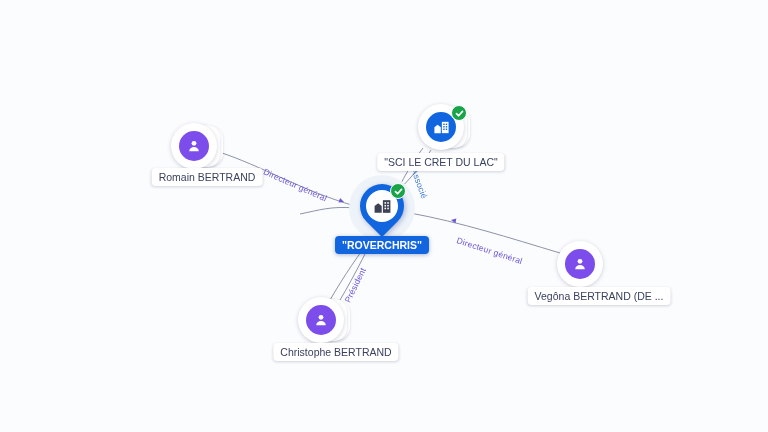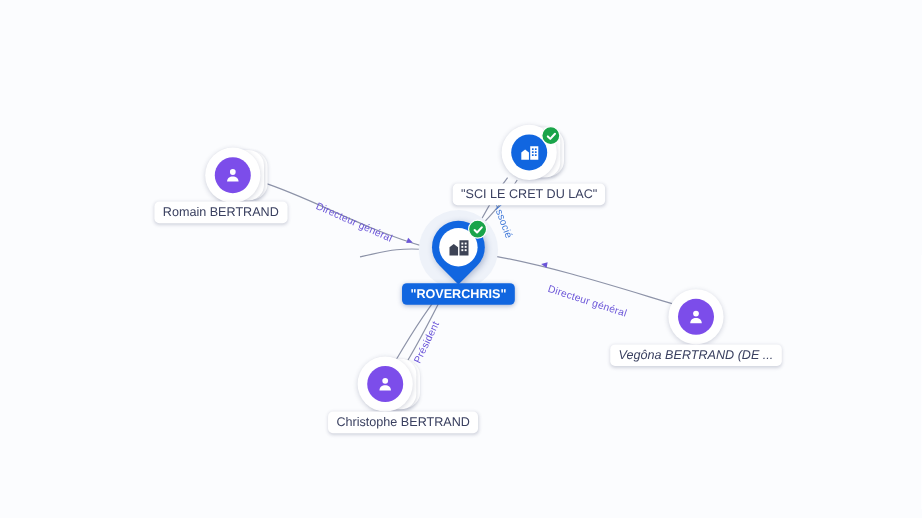--- a/index.html
+++ b/index.html
@@ -270,18 +270,18 @@
               </svg>
             </div>
           </div>
         </div>
       </div>
     </div>
 
   <div id="node-label-layer">
       <div class="node-label primary" style="left: 382px; top: 236px;">"ROVERCHRIS"</div>
       <div class="node-label" style="left: 441px; top: 153px;">"SCI LE CRET DU LAC"</div>
-      <div class="node-label" style="left: 184px; top: 168px;">Romain BERTRAND</div>
+      <div class="node-label" style="left: 207px; top: 168px;">Romain BERTRAND</div>
       <div class="node-label" style="left: 336px; top: 343px;">Christophe BERTRAND</div>
-      <div class="node-label" style="left: 580px; top: 287px; font-style: italic;">Vegôna BERTRAND (DE ...</div>
+      <div class="node-label" style="left: 599px; top: 287px;">Vegôna BERTRAND (DE ...</div>
     </div>
 
 </div>
 
 </body></html>

